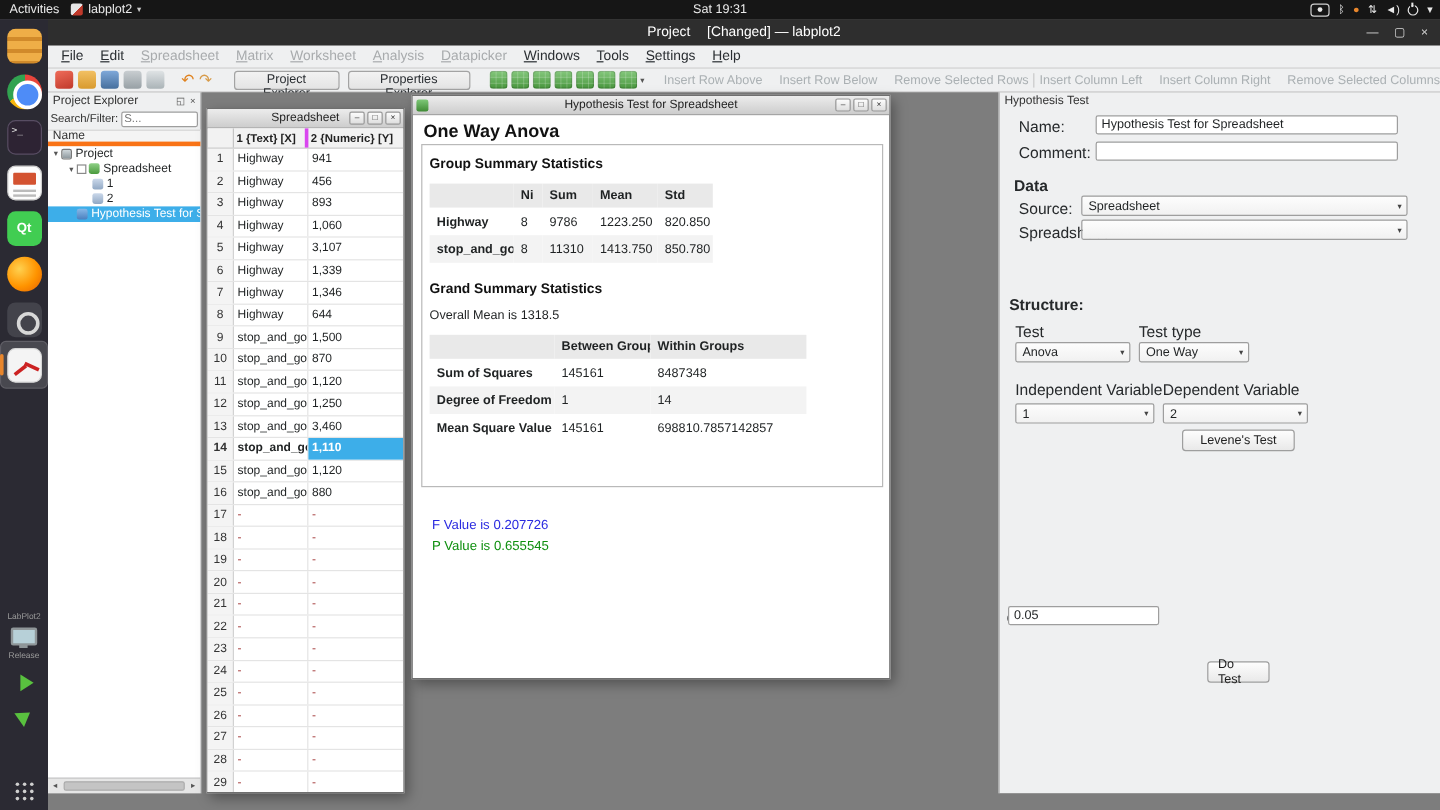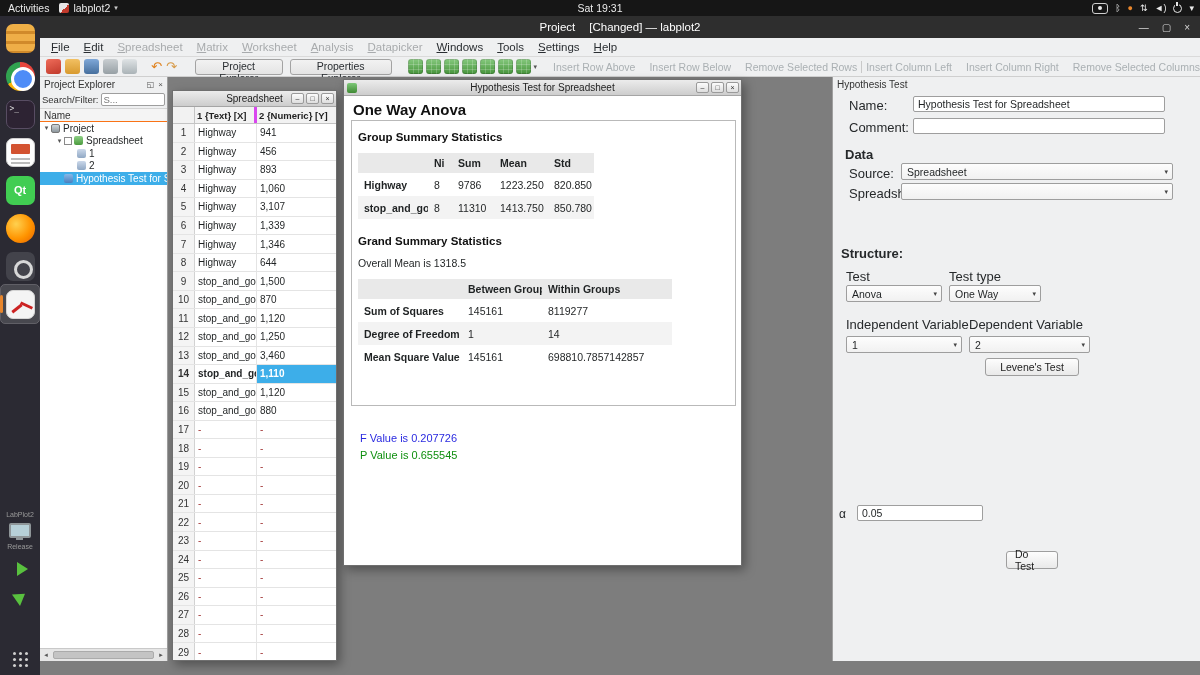--- a/index.html
+++ b/index.html
@@ -76,21 +76,21 @@
 .da-group{display:flex;gap:14px}
 .da-sep{width:1px;height:12px;background:#c9c9c9}
 #statusbar{position:absolute;left:40px;top:661px;width:1160px;height:14px;background:#eff0f1;border-top:1px solid #cfcfcf;display:flex;align-items:center;justify-content:flex-end;padding-right:8px;font-size:10.5px;color:#2a2e32}
 #content{position:absolute;left:40px;top:77px;width:1160px;height:584px}
 
 #project-explorer{position:absolute;left:0;top:0;width:128px;height:584px;background:#eff0f1;border-right:1px solid #9f9f9f}
 .pe-header,.pp-header{height:14px;display:flex;align-items:center;font-size:10px;padding:0 4px;color:#333}
 .pe-hbtns{margin-left:auto;display:flex;gap:4px;font-size:8px;color:#555}
 .pe-search{height:17px;display:flex;align-items:center;font-size:9.5px;padding:0 2px;gap:2px;color:#333}
 .pe-input{flex:1;height:13px;background:#fff;border:1px solid #9e9e9e;border-radius:2px;font-size:9.5px;color:#777;padding:0 2px;overflow:hidden}
-.pe-namehdr{height:14px;background:#f4f4f4;border-top:1px solid #d5d5d5;border-bottom:1px solid #f97316;font-size:10px;display:flex;align-items:center;padding-left:4px;color:#333}
+.pe-namehdr{height:14px;background:#f4f4f4;border-top:1px solid #d5d5d5;border-bottom:4px solid #f97316;font-size:10px;display:flex;align-items:center;padding-left:4px;color:#333}
 .pe-tree{position:absolute;left:0;top:45px;right:0;bottom:13px;background:#fff;overflow:hidden}
 .tree-row{height:12.5px;display:flex;align-items:center;font-size:10px;white-space:nowrap;color:#1f2223;overflow:hidden}
 .tree-row.selected{background:#3daee9;color:#fff}
 .expander{width:9px;font-size:7px;color:#555;text-align:center;flex:none}
 .spacer{width:9px;flex:none}
 .tree-check{width:8px;height:8px;border:1px solid #8a8a8a;background:#fff;margin-right:2px;flex:none}
 .tree-ico{width:9px;height:9px;border-radius:2px;margin-right:3px;flex:none}
 .tico-project{background:linear-gradient(#cfd6da,#8d979d);border:1px solid #777}
 .tico-spreadsheet{background:linear-gradient(#8fd087,#4a9a3d)}
 .tico-column{background:linear-gradient(#cbd8ea,#90a8c4)}
@@ -525,21 +525,21 @@
           <div class="hw-mean">Overall Mean is 1318.5</div>
           <div class="st-table">
               <div class="st-row head">
                 <div class="st-cell" style="width: 104px;"></div>
                 <div class="st-cell" style="width: 80px;">Between Groups</div>
                 <div class="st-cell" style="width: 130px;">Within Groups</div>
               </div>
               <div class="st-row odd">
                 <div class="st-cell b" style="width: 104px;">Sum of Squares</div>
                 <div class="st-cell" style="width: 80px;">145161</div>
-                <div class="st-cell" style="width: 130px;">8119277</div>
+                <div class="st-cell" style="width: 130px;">8487348</div>
               </div>
               <div class="st-row even">
                 <div class="st-cell b" style="width: 104px;">Degree of Freedom</div>
                 <div class="st-cell" style="width: 80px;">1</div>
                 <div class="st-cell" style="width: 130px;">14</div>
               </div>
               <div class="st-row odd">
                 <div class="st-cell b" style="width: 104px;">Mean Square Value</div>
                 <div class="st-cell" style="width: 80px;">145161</div>
                 <div class="st-cell" style="width: 130px;">698810.7857142857</div>
@@ -590,21 +590,21 @@
       <div class="combo" style="left:13px;top:259px;width:116px">
         <span>1</span>
         <span class="cmb-arrow">▾</span>
       </div>
       <div class="combo" style="left:136px;top:259px;width:121px">
         <span>2</span>
         <span class="cmb-arrow">▾</span>
       </div>
       <div class="pbtn" style="left:152px;top:281px;width:94px">Levene's Test</div>
       <span class="lab" style="left:6px;top:430px;font-size:12px">α</span>
-      <div class="field" style="left:24px;top:428px;width:126px">0.05</div>
+      <div class="field" style="left:7px;top:428px;width:126px">0.05</div>
       <div class="pbtn" style="left:173px;top:474px;width:52px">Do Test</div>
       <div class="pp-vscroll">
           <div class="pp-thumb"></div>
         </div>
     </div>
   </div>
 
 </div>
 
 </body></html>

